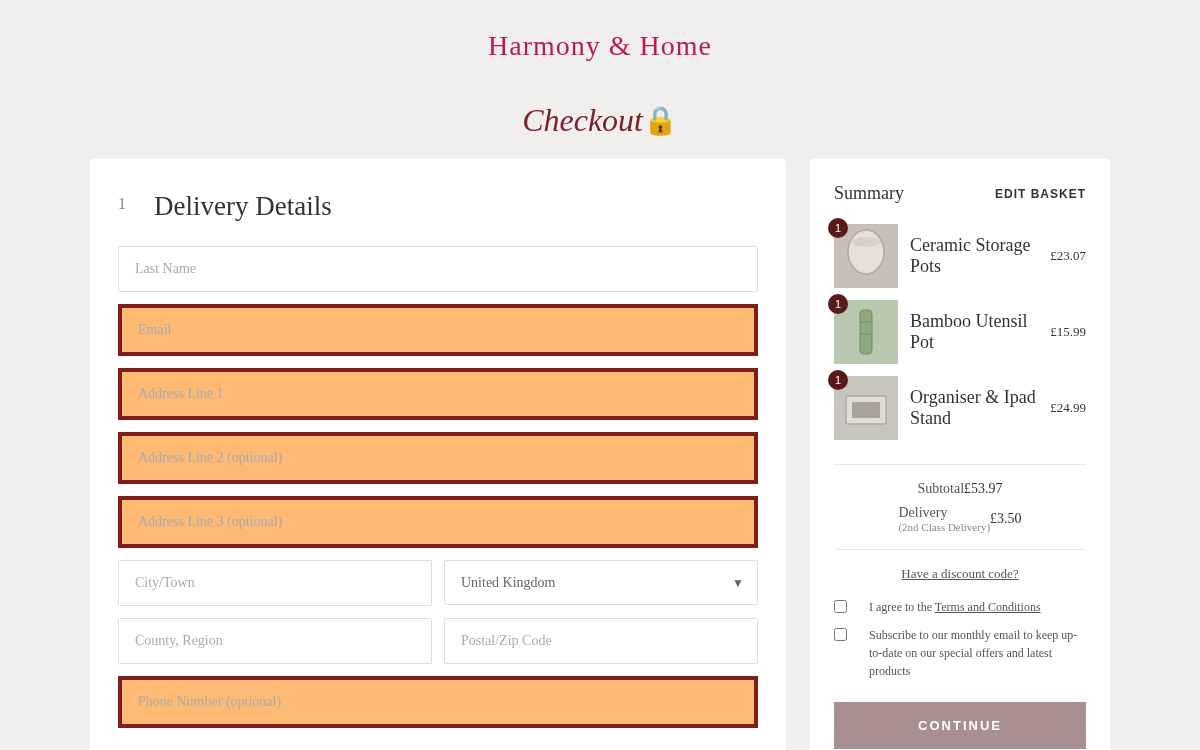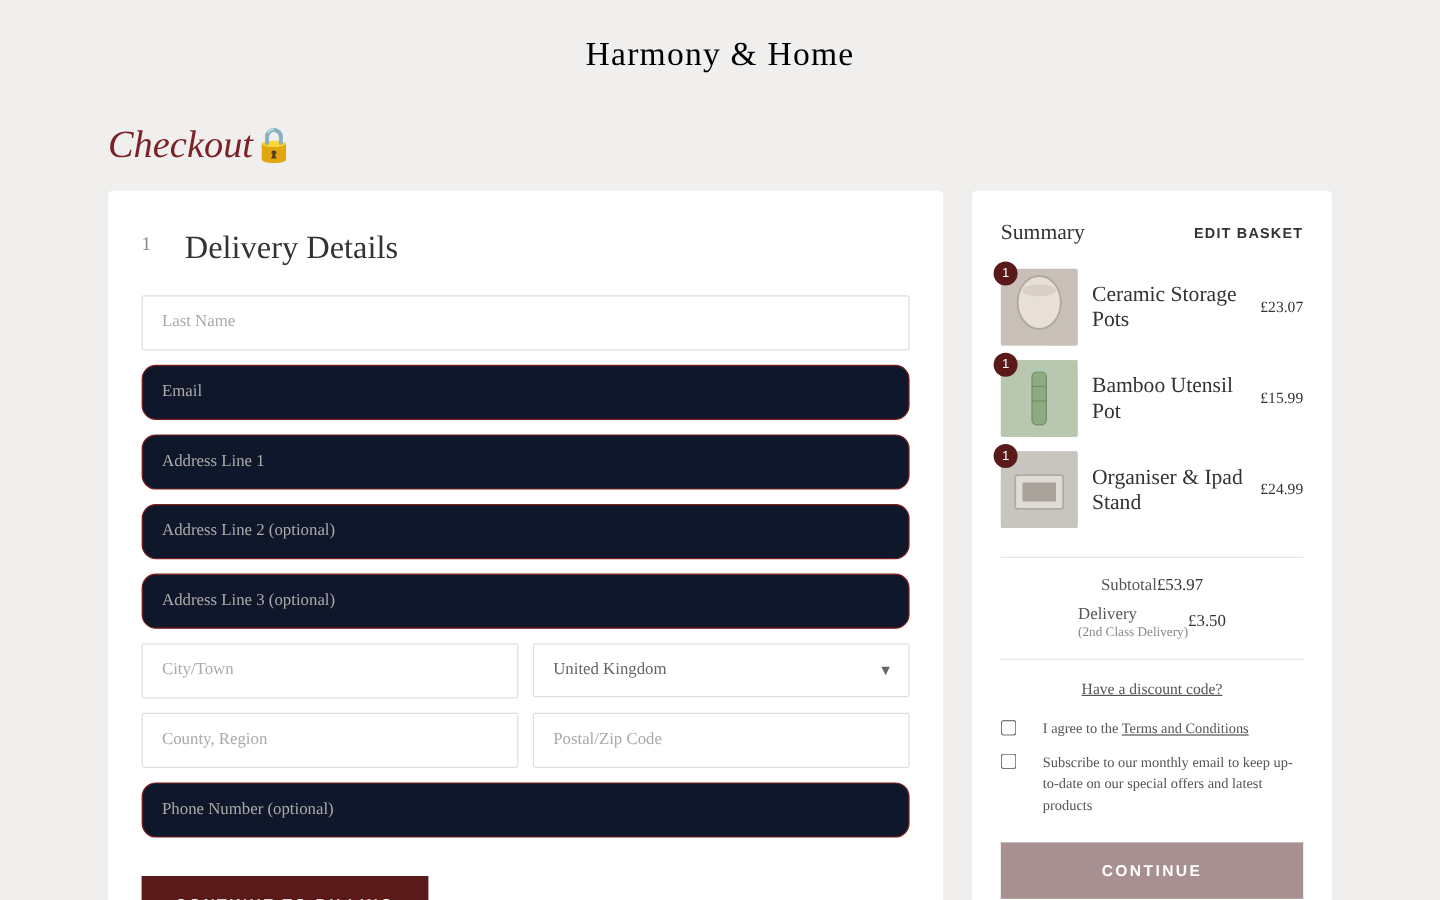--- a/index.html
+++ b/index.html
@@ -18,26 +18,26 @@
     }
     .header {
       text-align: center;
       padding: 30px 0 20px;
       border-bottom: none;
     }
     .header h1 {
       font-size: 28px;
       font-weight: 400;
       letter-spacing: 1px;
-      color: #000000;
+      color: #be185d;
     }
     .page-title-row {
       display: flex;
       align-items: center;
-      justify-content: flex-start;
+      justify-content: center;
       padding: 20px 0 20px;
     }
     .page-title {
       font-size: 32px;
       font-weight: 400;
       color: #7a2228;
       font-style: italic;
     }
     .lock-icon {
       color: #5a1a1a;
@@ -109,25 +109,25 @@
       pointer-events: none;
       color: #666;
       font-size: 12px;
     }
     .full-width {
       margin-bottom: 12px;
     }
     .full-width input {
       width: 100%;
       padding: 14px 16px;
-      border: 1px solid #7f1d1d;
-      border-radius: 12px;
+      border: 4px solid #7f1d1d;
+      border-radius: 0;
       font-size: 14px;
       color: #666;
-      background: #0f172a;
+      background: #fdba74;
       outline: none;
       font-family: inherit;
     }
     .full-width input::placeholder {
       color: #aaa;
     }
     .continue-btn {
       background: #5a1a1a;
       color: white;
       border: none;

